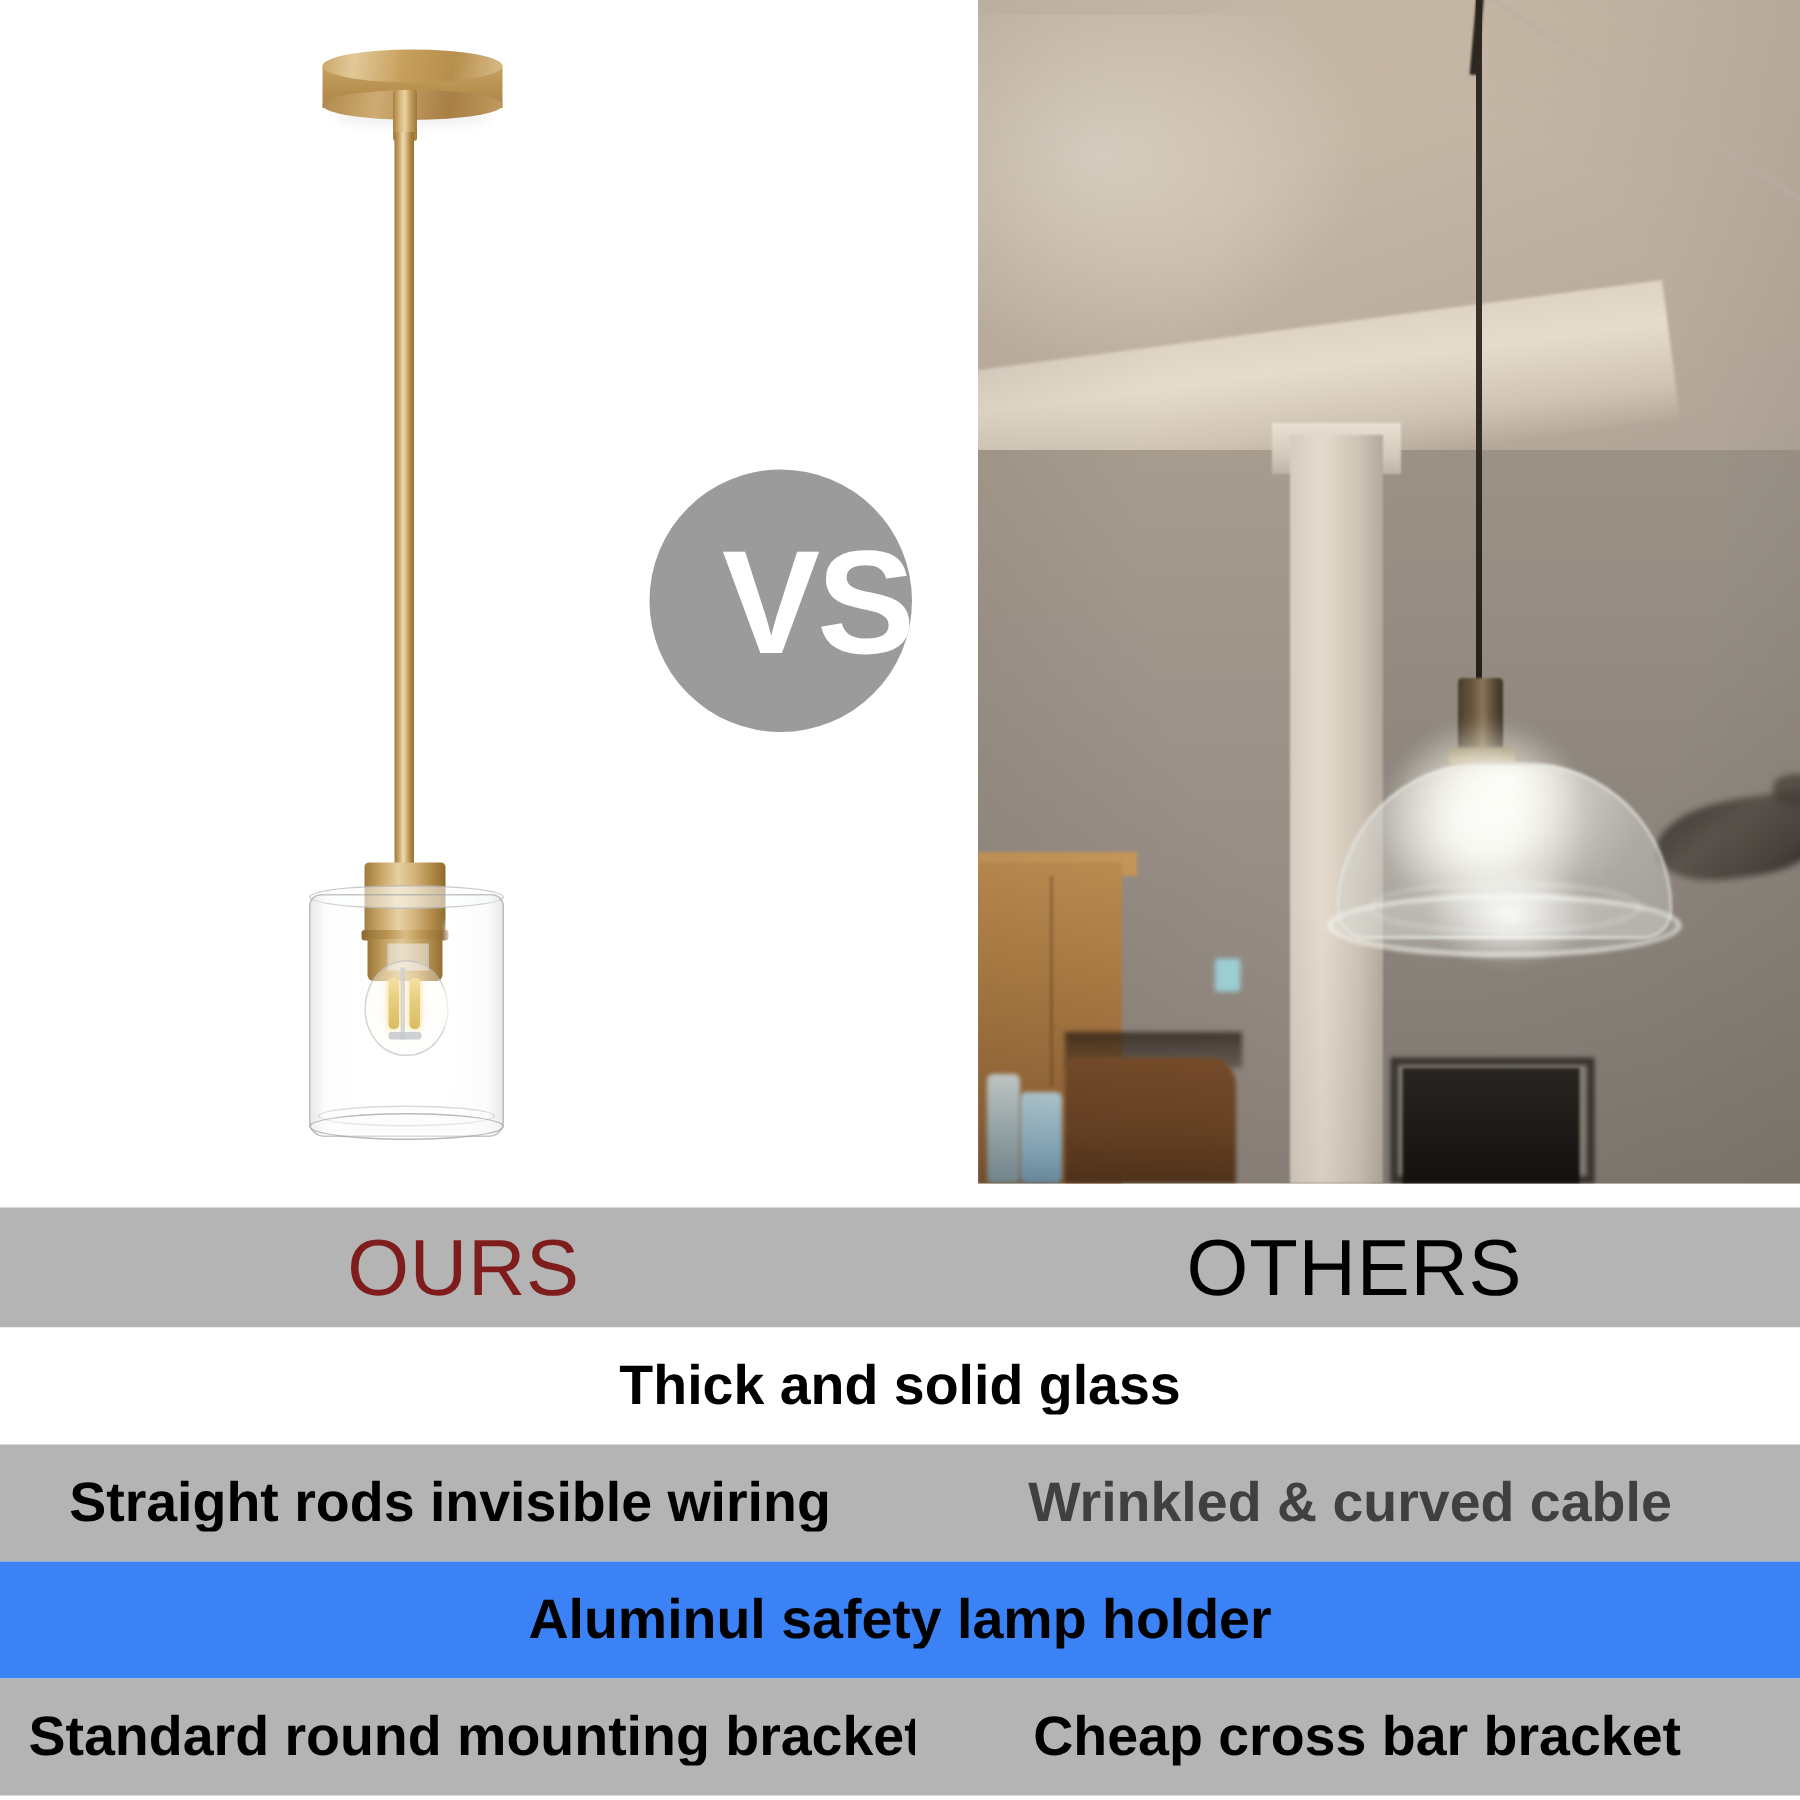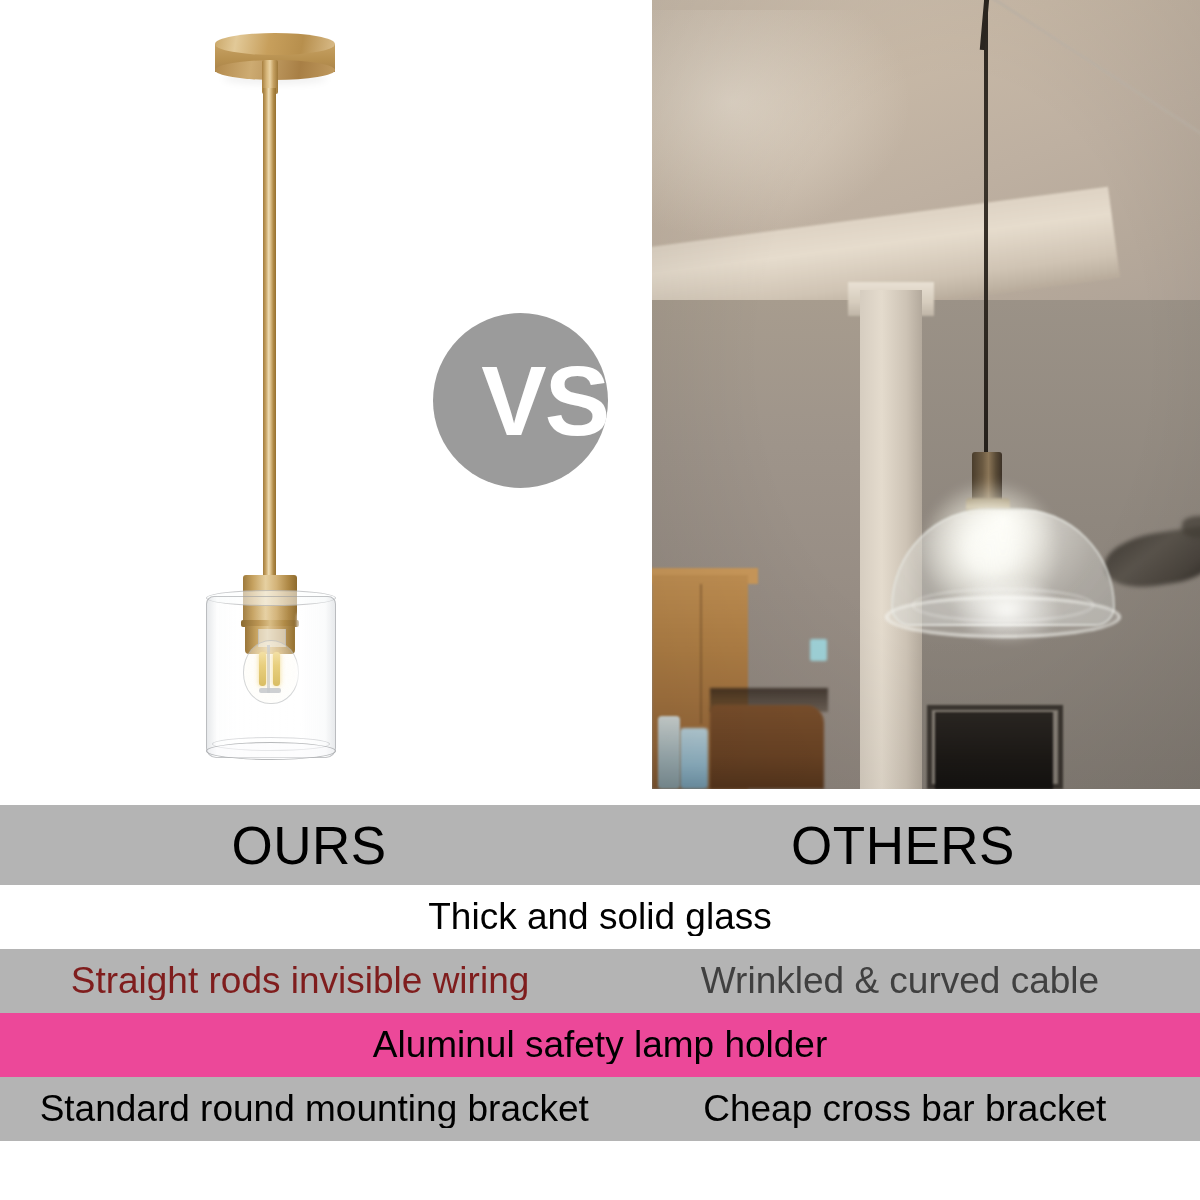--- a/index.html
+++ b/index.html
@@ -473,21 +473,21 @@
     width: 1200px;
     height: 395px;
   }
   .cmp-row {
     display: flex;
     width: 1200px;
     align-items: center;
     box-sizing: border-box;
   }
   .cmp-row.header { height: 80px; }
-  .cmp-row.body   { height: 64px; }
+  .cmp-row.body   { height: 78px; font-weight: bold; }
   .cmp-cell {
     flex: 1 1 50%;
     text-align: center;
     color: #000000;
     font-family: "Liberation Sans", sans-serif;
     white-space: nowrap;
     overflow: hidden;
   }
   .cmp-row.header .cmp-cell {
     font-size: 53px;
@@ -569,34 +569,34 @@
       <div class="ph-dome-inner"></div>
       <div class="ph-dome-lip"></div>
       <div class="ph-dome-flare"></div>
       <div class="ph-vignette"></div>
     </div>
   </div>
 
   <div class="cmp-table">
 
     <div class="cmp-row header" style="background: rgb(180, 180, 180);">
-      <div class="cmp-cell" style="color: #000000; margin-left: 12px;">OURS</div>
+      <div class="cmp-cell" style="color: #7f1d1d; margin-left: 12px;">OURS</div>
       <div class="cmp-cell" style="color: rgb(0, 0, 0); text-align: center;">OTHERS</div>
     </div>
 
     <div class="cmp-row body" style="background: rgb(255, 255, 255);">
       <div class="cmp-cell" style="color: rgb(0, 0, 0);">Thick and solid glass</div>
     </div>
 
     <div class="cmp-row body" style="background: rgb(180, 180, 180);">
-      <div class="cmp-cell" style="color: #7f1d1d;">Straight rods invisible wiring</div>
+      <div class="cmp-cell" style="color: #000000;">Straight rods invisible wiring</div>
       <div class="cmp-cell" style="color: #404040;">Wrinkled &amp; curved cable</div>
     </div>
 
-    <div class="cmp-row body" style="background: #ec4899;">
+    <div class="cmp-row body" style="background: #3b82f6;">
       <div class="cmp-cell" style="color: rgb(0, 0, 0);">Aluminul safety lamp holder</div>
     </div>
 
     <div class="cmp-row body" style="background: rgb(180, 180, 180);">
       <div class="cmp-cell" style="color: rgb(0, 0, 0); margin-left: 19px;">Standard round mounting bracket</div>
       <div class="cmp-cell" style="color: rgb(0, 0, 0);">Cheap cross bar bracket</div>
     </div>
 
   </div>
 </div>

